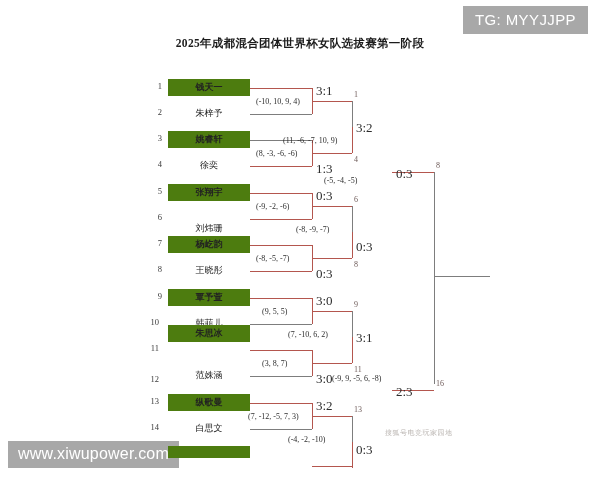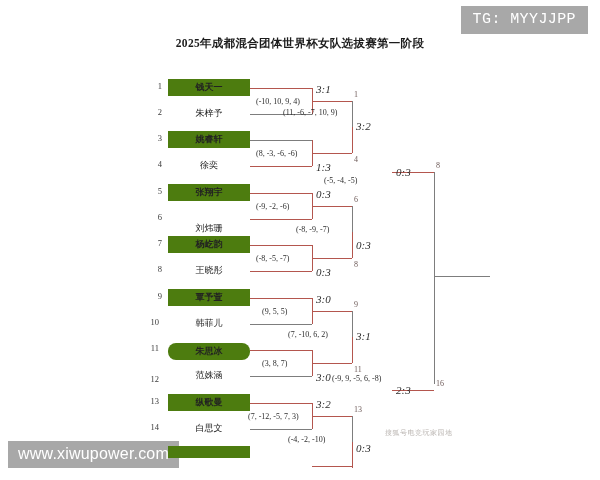--- a/index.html
+++ b/index.html
@@ -19,21 +19,21 @@
     text-align:center;
     font-size:11.5px;font-weight:bold;letter-spacing:.3px;
     color:#1c1c1c;
     white-space:nowrap;
   }
 
   
   .wm-tg{
     position:absolute;right:12px;top:6px;
     background:#a8a8a8;color:#ffffff;
-    font-family:Liberation Mono, monospace;
+    font-family:Liberation Sans, sans-serif;
     font-size:15px;line-height:1;
     padding:6px 12px 7px 12px;
     letter-spacing:.4px;
     white-space:nowrap;
   }
   .wm-site{
     position:absolute;left:8px;bottom:12px;
     background:#a8a8a8;color:#ffffff;
     font-family:"Liberation Sans","DejaVu Sans",sans-serif;
     font-size:16px;line-height:1;
@@ -65,21 +65,21 @@
   .h-line{position:absolute;height:0;border-top-width:1.4px;border-top-style:solid;}
   .v-line{position:absolute;width:0;border-left-width:1.4px;border-left-style:solid;}
   .win{border-color:#b4564e;}
   .lose{border-color:#7d7d7d;}
 
   
   .score-set{
     position:absolute;font-size:8px;color:#2c2c2c;white-space:nowrap;
   }
   .score-match{
-    position:absolute;font-size:11px;color:#2c2c2c;white-space:nowrap;font-style:italic;
+    position:absolute;font-size:13px;color:#2c2c2c;white-space:nowrap;
   }
   .adv-seed{
     position:absolute;font-size:8px;color:#6e5b59;white-space:nowrap;
   }
 </style>
 </head>
 <body>
 
 <div id="bracket-root">
 
@@ -108,21 +108,21 @@
   <div class="player hl" style="top:236px;">杨屹韵</div>
   <div class="seed" style="left:146px;top:264px;">8</div>
   <div class="player" style="top:262px;">王晓彤</div>
 
   <div class="seed" style="left:146px;top:291px;">9</div>
   <div class="player hl" style="top:289px;">覃予萱</div>
   <div class="seed" style="left:143px;top:317px;">10</div>
   <div class="player" style="top:315px;">韩菲儿</div>
 
   <div class="seed" style="left:143px;top:343px;">11</div>
-  <div class="player hl" style="top:343px;border-radius:8px;">朱思冰</div>
+  <div class="player hl" style="top:325px;">朱思冰</div>
   <div class="seed" style="left:143px;top:374px;">12</div>
   <div class="player" style="top:367px;">范姝涵</div>
 
   <div class="seed" style="left:143px;top:396px;">13</div>
   <div class="player hl" style="top:394px;text-align:center;">纵歌曼</div>
   <div class="seed" style="left:143px;top:422px;">14</div>
   <div class="player" style="top:420px;">白思文</div>
 
   <div class="player hl" style="top:446px;height:12px;"></div>
 
@@ -168,21 +168,21 @@
   <div class="score-match" style="left:316px;top:371px;">3:0</div>
   <div class="score-set" style="left:248px;top:412px;">(7, -12, -5, 7, 3)</div>
   <div class="score-match" style="left:316px;top:398px;">3:2</div>
 
   <div class="h-line win" style="left:312px;top:101px;width:40px;"></div>
   <div class="h-line win" style="left:312px;top:153px;width:40px;"></div>
   <div class="v-line lose" style="left:352px;top:101px;height:26px;"></div>
   <div class="v-line win" style="left:352px;top:127px;height:26px;"></div>
   <div class="adv-seed" style="left:354px;top:90px;">1</div>
   <div class="adv-seed" style="left:354px;top:155px;">4</div>
-  <div class="score-set" style="left:283px;top:108px;">(11, -6, -7, 10, 9)</div>
+  <div class="score-set" style="left:283px;top:136px;">(11, -6, -7, 10, 9)</div>
   <div class="score-match" style="left:356px;top:120px;">3:2</div>
 
   <div class="h-line win" style="left:312px;top:206px;width:40px;"></div>
   <div class="h-line win" style="left:312px;top:258px;width:40px;"></div>
   <div class="v-line lose" style="left:352px;top:206px;height:26px;"></div>
   <div class="v-line win" style="left:352px;top:232px;height:26px;"></div>
   <div class="adv-seed" style="left:354px;top:195px;">6</div>
   <div class="adv-seed" style="left:354px;top:260px;">8</div>
   <div class="score-set" style="left:296px;top:225px;">(-8, -9, -7)</div>
   <div class="score-match" style="left:356px;top:239px;">0:3</div>

